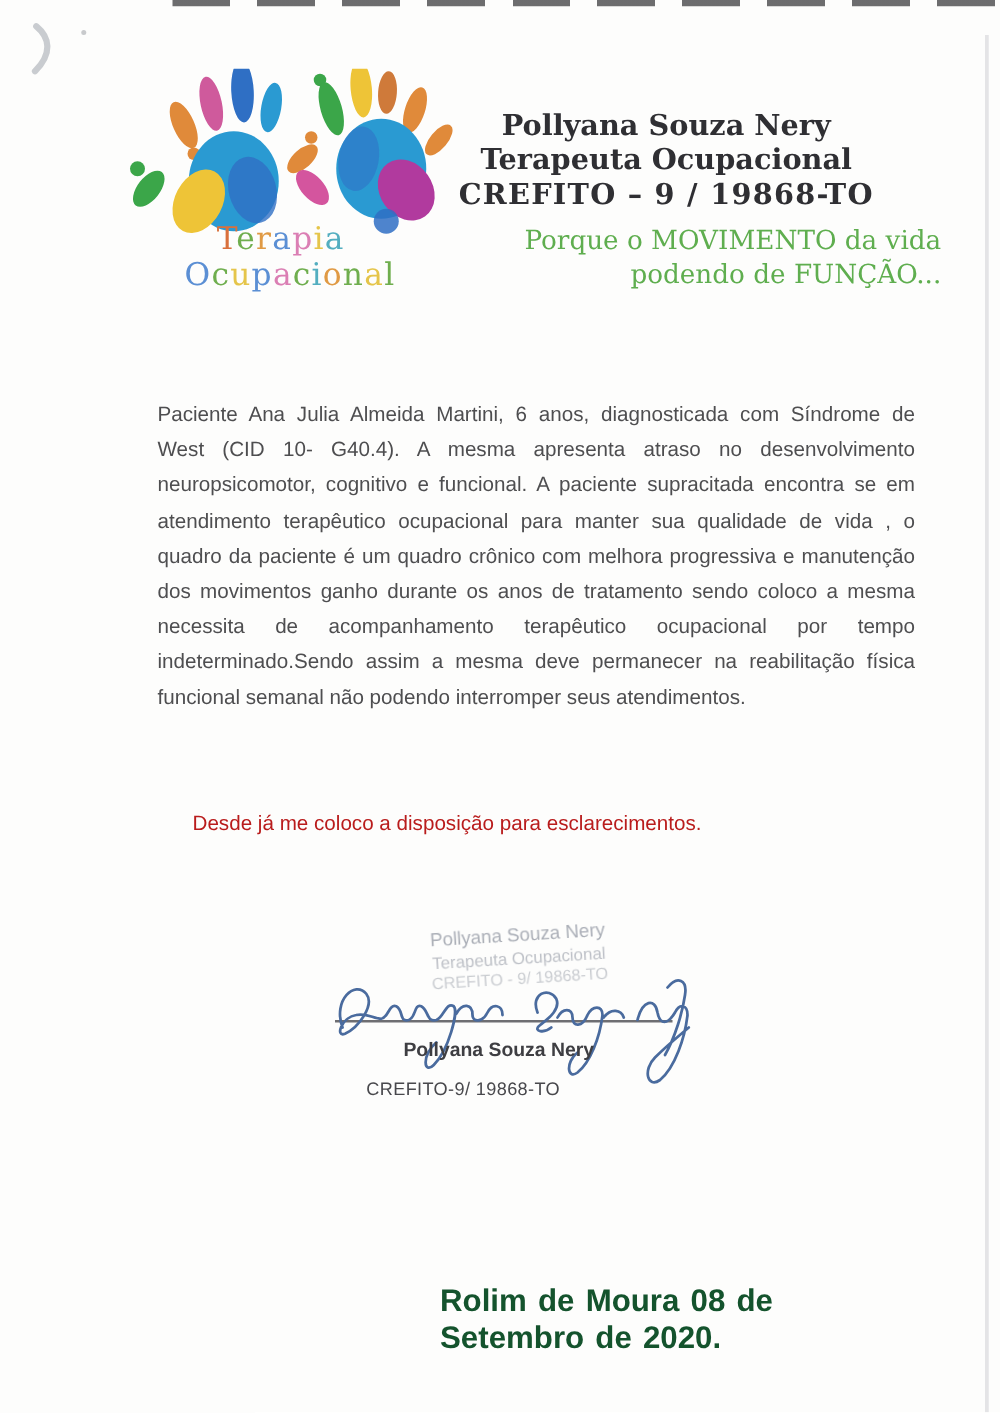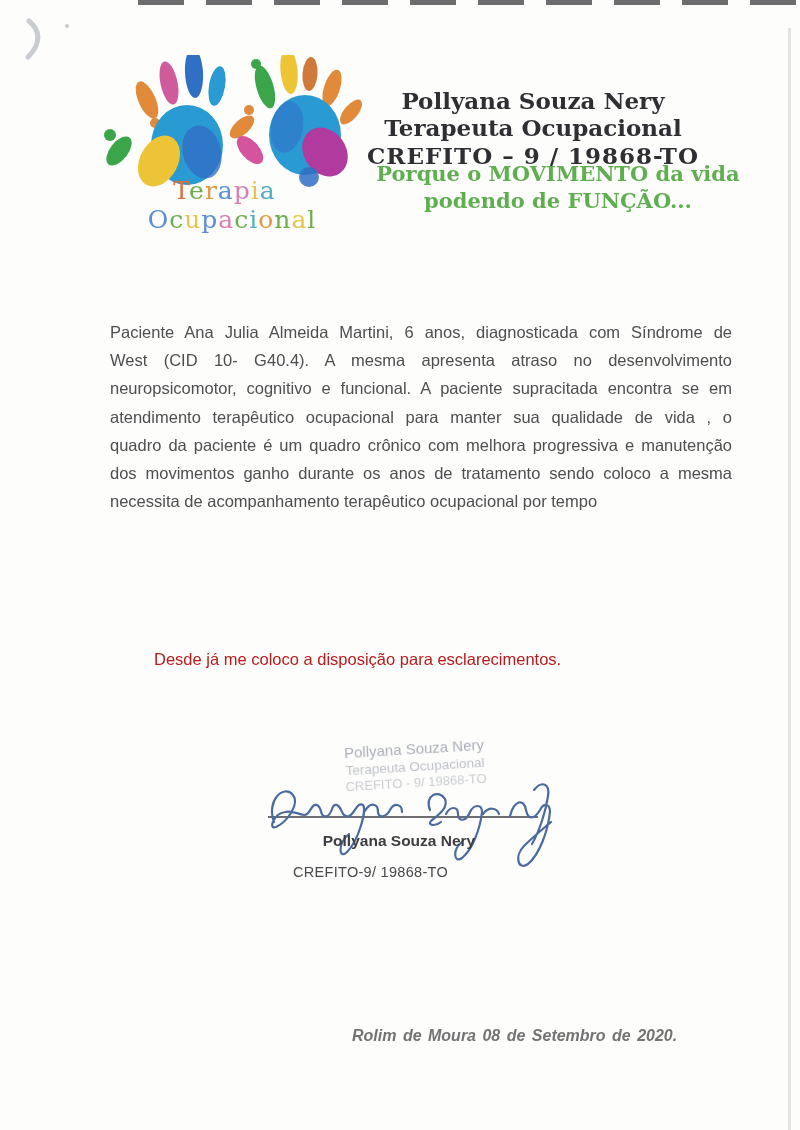--- a/index.html
+++ b/index.html
@@ -13,44 +13,44 @@
   #hands-svg{position:absolute;left:95px;top:55px;width:270px;height:140px;}
   #logo-caption{position:absolute;left:98px;top:176px;width:268px;text-align:center;
     font-family:"DejaVu Serif",serif;font-size:25px;letter-spacing:1px;}
   #logo-caption .lsp{display:inline-block;width:15px;}
   
   #header-block{position:absolute;left:352px;top:88px;width:362px;text-align:center;
     font-family:"DejaVu Serif",serif;font-weight:bold;color:#2f2f33;}
   #header-block .h1{font-size:23px;line-height:26px;}
   #header-block .h2{font-size:23px;line-height:27px;}
   #header-block .h3{font-size:23px;line-height:29px;letter-spacing:1px;}
-  #slogan-block{position:absolute;left:363px;top:160px;width:390px;text-align:center;
-    font-family:"DejaVu Serif",serif;font-weight:bold;font-size:21px;line-height:27px;}
+  #slogan-block{position:absolute;left:363px;top:179px;width:390px;text-align:right;
+    font-family:"DejaVu Serif",serif;font-weight:normal;font-size:21px;line-height:27px;}
   
   #body-paragraph{position:absolute;left:110px;top:318px;width:622px;
     font-size:16.5px;line-height:28.2px;color:#4e4e50;}
-  .body-line{text-align:justify;text-align-last:justify;}
+  .body-line{text-align:justify;text-align-last:justify;margin-left:16px;}
   .body-line:last-child{text-align-last:left;}
   #closing-line{position:absolute;left:110px;top:650px;width:622px;
     font-size:16.5px;color:#b91c1c;margin-left:44px;}
   
   #stamp{position:absolute;left:324px;top:740px;width:182px;text-align:center;
     color:#969ba6;transform:rotate(-3.5deg);filter:blur(.4px);}
   #stamp .s1{font-size:15px;line-height:18px;opacity:.8;}
   #stamp .s2{font-size:13.5px;line-height:17px;opacity:.62;}
   #stamp .s3{font-size:13px;line-height:16px;opacity:.5;}
   #sig-line{position:absolute;left:268px;top:816px;width:270px;height:2px;background:#6e6e72;}
   #signature-svg{position:absolute;left:258px;top:770px;width:300px;height:104px;}
   #printed-name{position:absolute;left:293px;top:832px;width:212px;text-align:center;
     font-weight:bold;font-size:15.5px;color:#3e3e42;}
   #sig-license{position:absolute;left:293px;top:864px;width:212px;text-align:left;
     font-size:14.5px;color:#48484c;letter-spacing:.3px;}
   
   #date-line{position:absolute;left:352px;top:1027px;width:360px;
-    font-weight:bold;font-style:italic;font-size:16px;color:#737373;word-spacing:2px;}
+    font-weight:bold;font-size:25px;color:#14532d;word-spacing:2px;}
   
   #pen-mark-svg{position:absolute;left:15px;top:15px;width:70px;height:50px;}
 </style>
 </head>
 <body>
 
 <div id="page">
 
   <div id="top-band"></div>
   <div id="right-edge"></div>
@@ -106,20 +106,22 @@
   </div>
 
   <div id="body-paragraph">
       <div class="body-line">Paciente Ana Julia Almeida Martini, 6 anos, diagnosticada com Síndrome de</div>
       <div class="body-line">West (CID 10- G40.4).  A mesma apresenta atraso no desenvolvimento</div>
       <div class="body-line">neuropsicomotor, cognitivo e funcional. A paciente supracitada encontra se em</div>
       <div class="body-line">atendimento terapêutico ocupacional para manter sua qualidade de vida , o</div>
       <div class="body-line">quadro da paciente é um quadro crônico com melhora progressiva e manutenção</div>
       <div class="body-line">dos movimentos ganho durante os anos de tratamento sendo coloco a mesma</div>
       <div class="body-line">necessita de acompanhamento terapêutico ocupacional por tempo</div>
+      <div class="body-line">indeterminado.Sendo assim a mesma deve permanecer na reabilitação física</div>
+      <div class="body-line">funcional semanal não podendo interromper seus atendimentos.</div>
     </div>
 
   <div id="closing-line">Desde já me coloco a disposição para esclarecimentos.</div>
 
   <div id="stamp">
     <div class="s1">Pollyana Souza Nery</div>
     <div class="s2">Terapeuta Ocupacional</div>
     <div class="s3">CREFITO - 9/ 19868-TO</div>
   </div>
 

